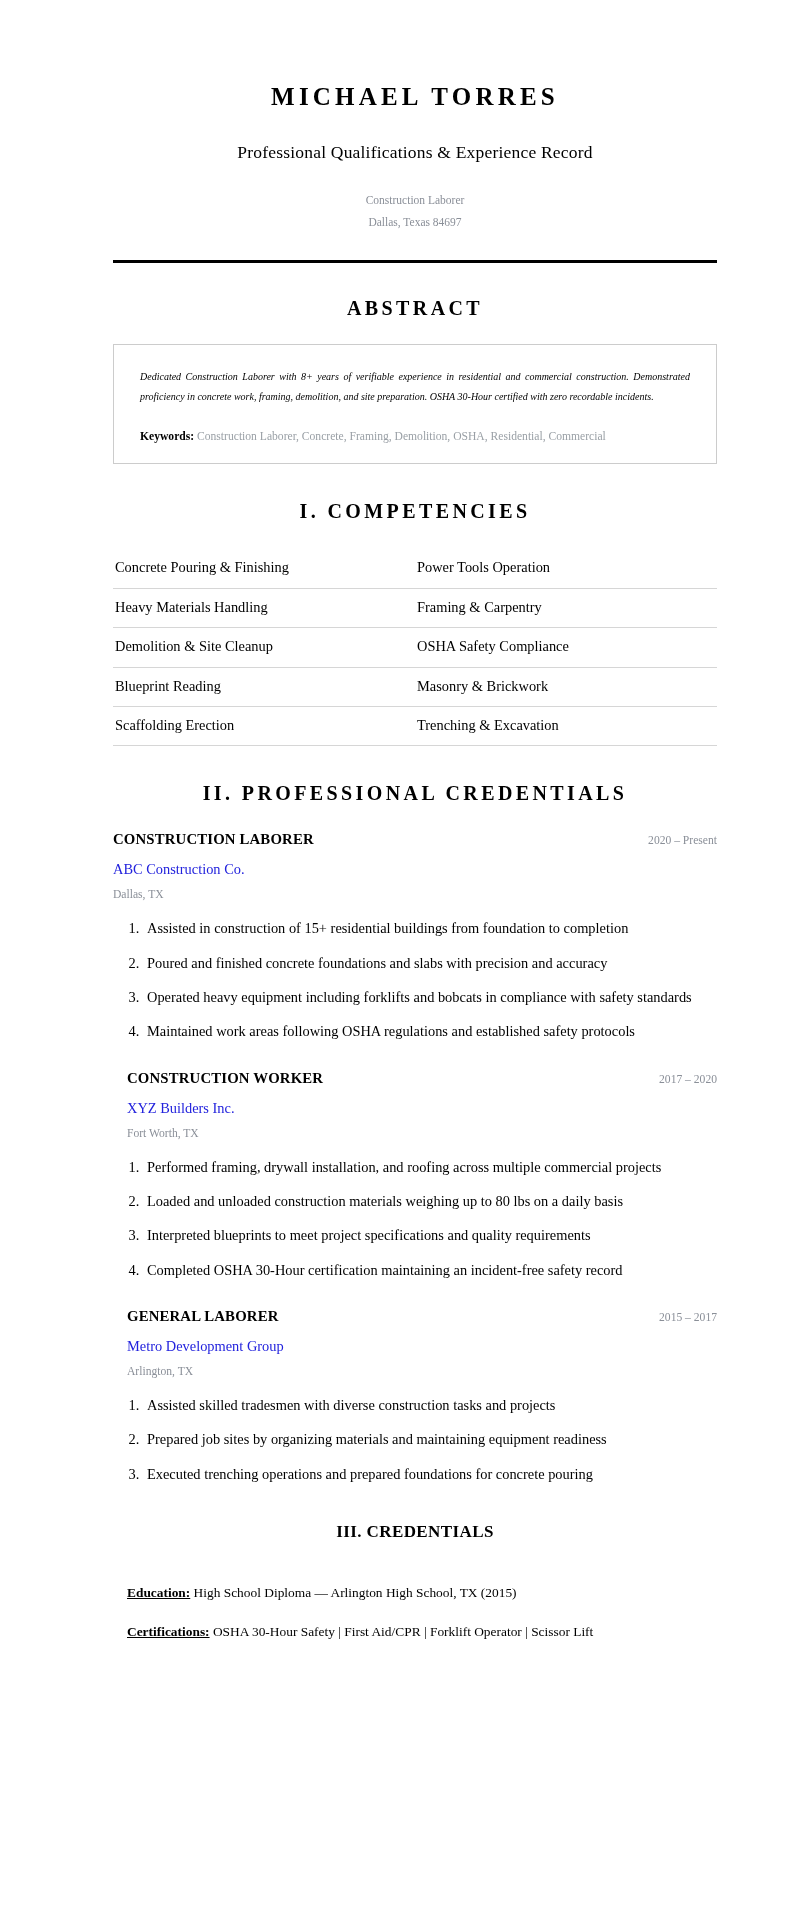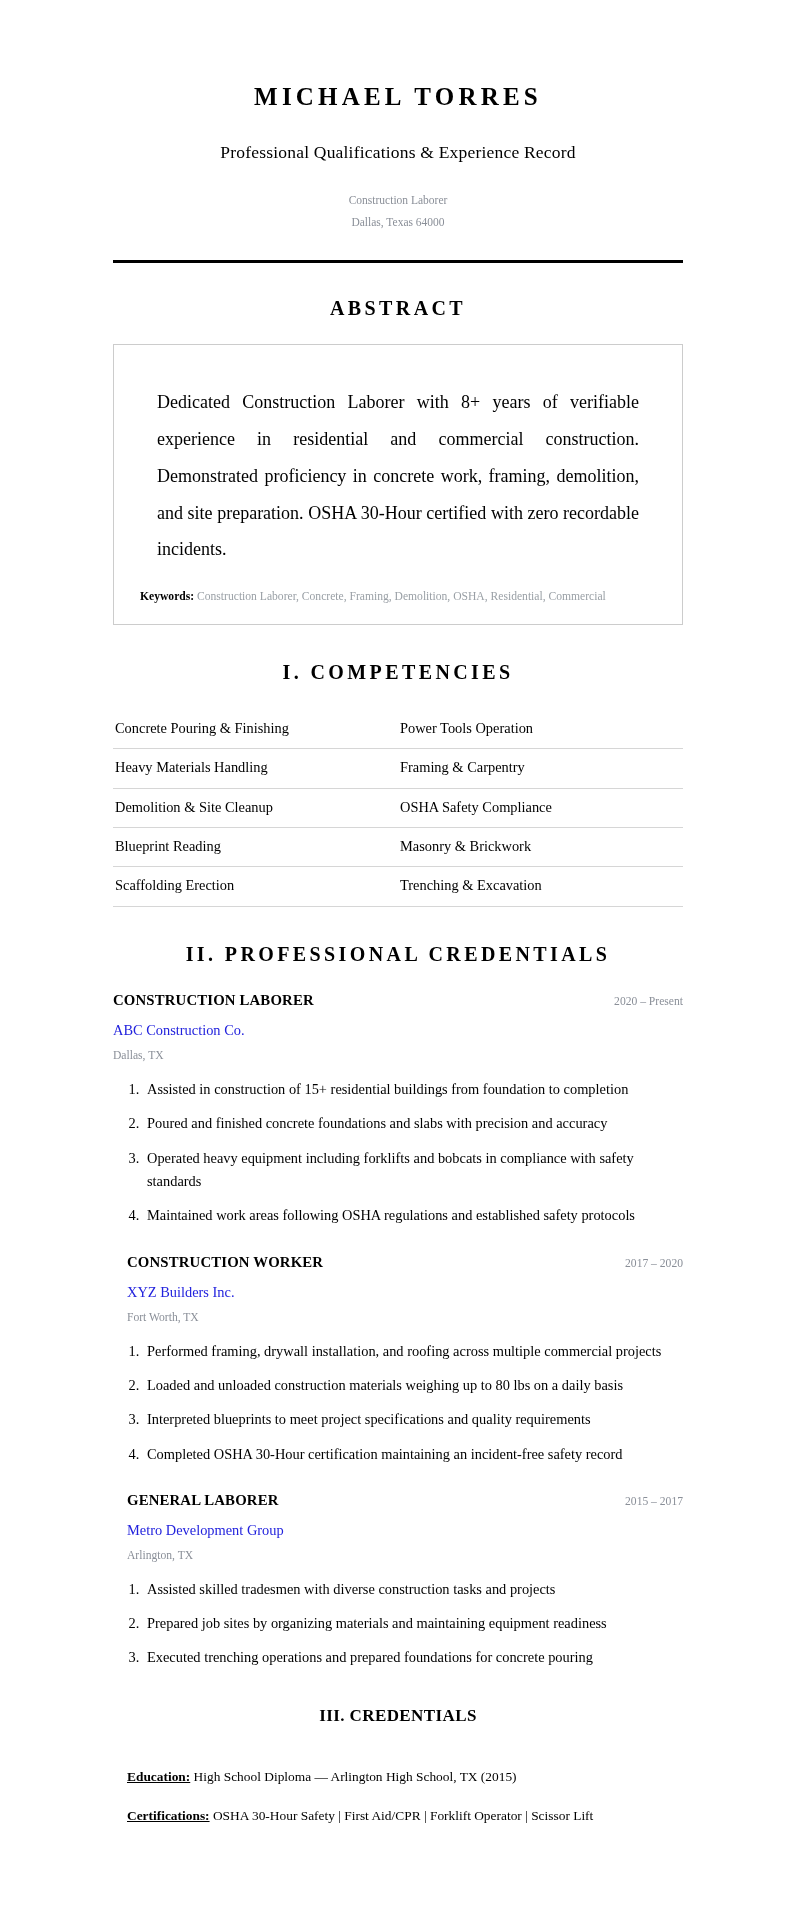--- a/index.html
+++ b/index.html
@@ -11,21 +11,21 @@
     width: 794px;
     min-height: 1929px;
     font-family: "Liberation Serif", "DejaVu Serif", serif;
     color: #000000;
     -webkit-font-smoothing: antialiased;
   }
   .page {
     width: 794px;
     min-height: 1929px;
     box-sizing: border-box;
-    padding: 70px 111px 40px 113px;
+    padding: 70px 77px 40px 113px;
     background: #ffffff;
   }
 
   
   .doc-header { text-align: center; }
   .doc-name {
     font-size: 25px;
     font-weight: bold;
     letter-spacing: 4.2px;
     margin: 12px 0 0 0;
@@ -63,23 +63,24 @@
   .section-heading.abstract-heading { margin-top: 34px; margin-bottom: 24px; }
 
   
   .abstract-box {
     border: 1px solid #cccccc;
     padding: 22px 26px 18px 26px;
     box-sizing: border-box;
   }
   .abstract-text {
     text-align: justify;
-    font-size: 18px;
+    font-size: 10px;
     line-height: 2.05;
-    margin: 17px;
+    margin: 0;
+    font-style: italic;
   }
   .keywords-line {
     margin-top: 20px;
     font-size: 11.6px;
     line-height: 1.5;
   }
   .keywords-label { font-weight: bold; color: #000; }
   .keywords-values { color: #9aa0a6; }
 
   
@@ -151,21 +152,21 @@
 </head>
 <body>
 
 <div class="page">
 
   <div class="doc-header">
     <h1 class="doc-name">MICHAEL TORRES</h1>
     <div class="doc-subtitle">Professional Qualifications &amp; Experience Record</div>
     <div class="contact-block">
       <span class="contact-line">Construction Laborer</span>
-      <span class="contact-line">Dallas, Texas 64000</span>
+      <span class="contact-line">Dallas, Texas 84697</span>
     </div>
   </div>
 
   <hr class="header-rule">
 
   <h2 class="section-heading abstract-heading">ABSTRACT</h2>
   <div class="abstract-box">
     <p class="abstract-text">Dedicated Construction Laborer with 8+ years of verifiable experience in residential and commercial construction. Demonstrated proficiency in concrete work, framing, demolition, and site preparation. OSHA 30-Hour certified with zero recordable incidents.</p>
     <div class="keywords-line">
       <span class="keywords-label">Keywords:</span>

